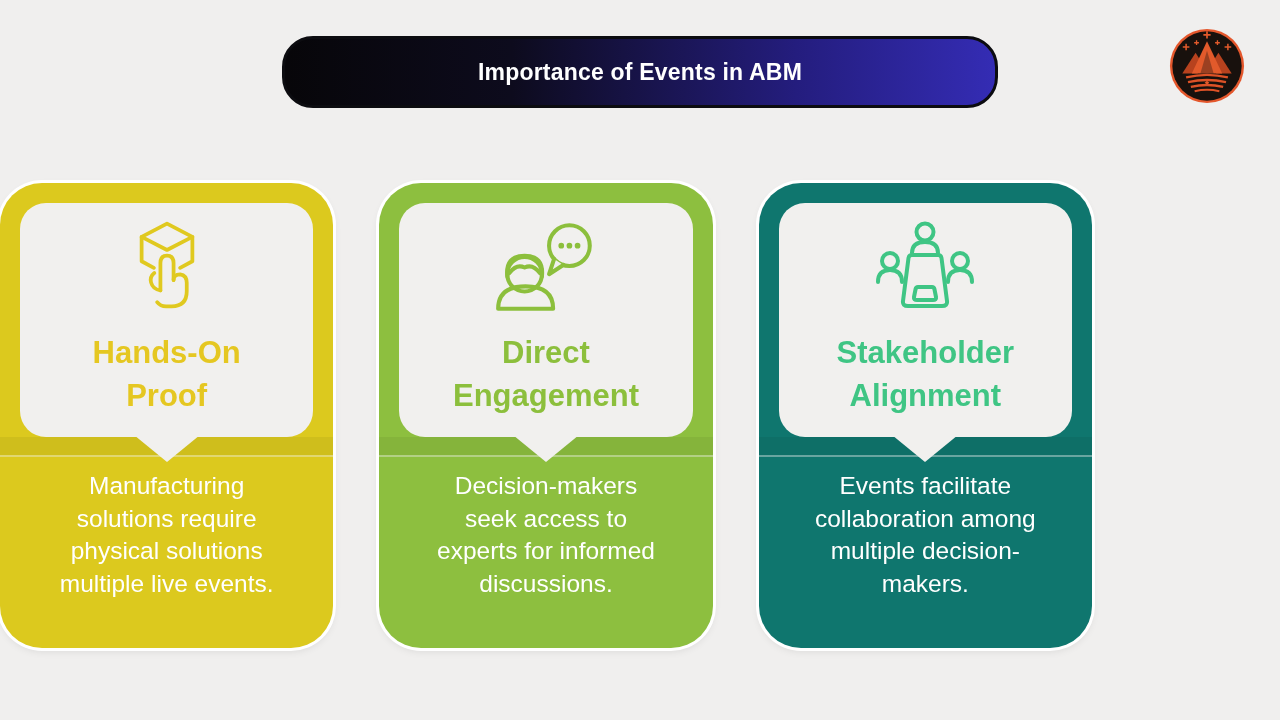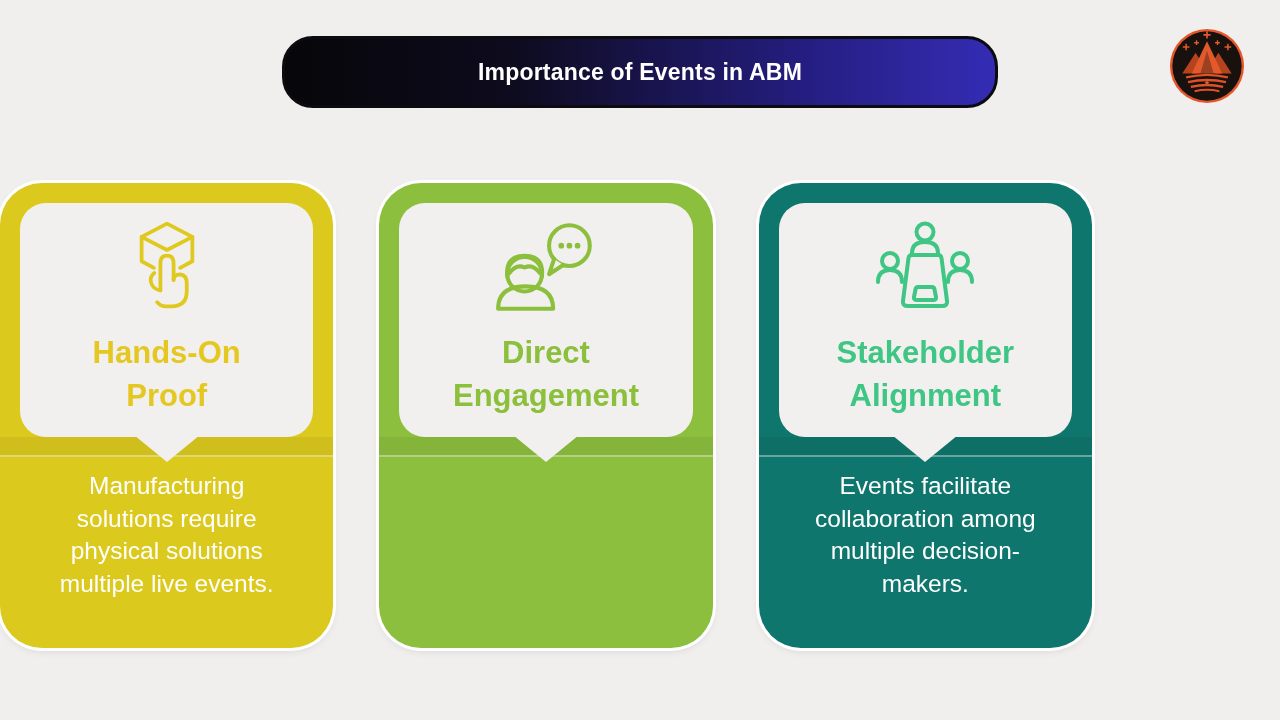--- a/index.html
+++ b/index.html
@@ -31,21 +31,21 @@
     left: 1169px; top: 28px;
     width: 76px; height: 76px;
   }
 
   
   .cards-row {
     position: absolute;
     left: 0; top: 183px;
     width: 1092px;
     display: flex;
-    justify-content: flex-end;
+    justify-content: flex-start;
     gap: 46px;
   }
   .card {
     position: relative;
     width: 337px; height: 465px;
     border-radius: 42px;
     box-shadow: 0 0 0 3px #ffffff, 0 3px 8px rgba(0,0,0,0.10);
     overflow: hidden;
   }
   .card--yellow { background: #dcc91e; }
@@ -197,20 +197,26 @@
           <circle cx="78" cy="26" r="2.8" class="dot"></circle>
           <circle cx="86" cy="26" r="2.8" class="dot"></circle>
         </svg>
       </div>
       <div class="card-title">
         <div>Direct</div>
         <div>Engagement</div>
       </div>
     </div>
     <div class="tail"></div>
+    <div class="card-body">
+      <div>Decision-makers</div>
+      <div>seek access to</div>
+      <div>experts for informed</div>
+      <div>discussions.</div>
+    </div>
   </div>
 
   <div class="card card--teal">
     <div class="band"></div>
     <div class="panel">
       <div class="icon-wrap">
         <svg width="100" height="92" viewBox="0 0 100 90" class="stroke-icon">
           <circle cx="50" cy="12" r="8.5"></circle>
           <path d="M37 33 Q37 22 50 22 Q63 22 63 33"></path>
           <circle cx="15" cy="41" r="8"></circle>

